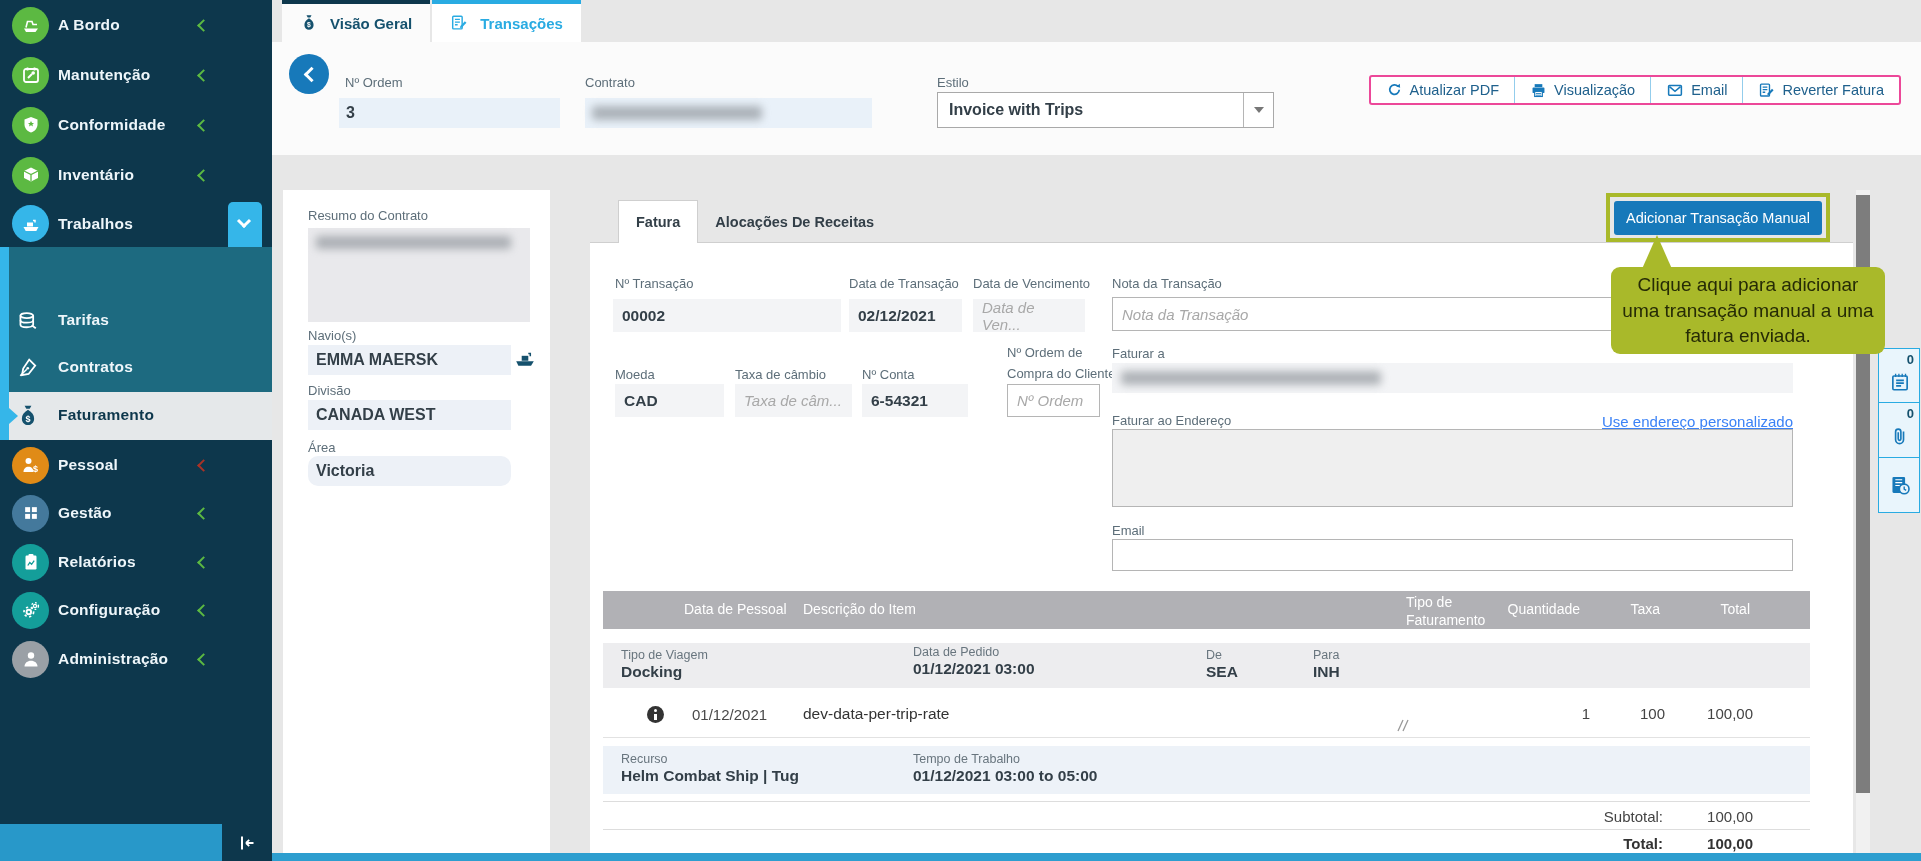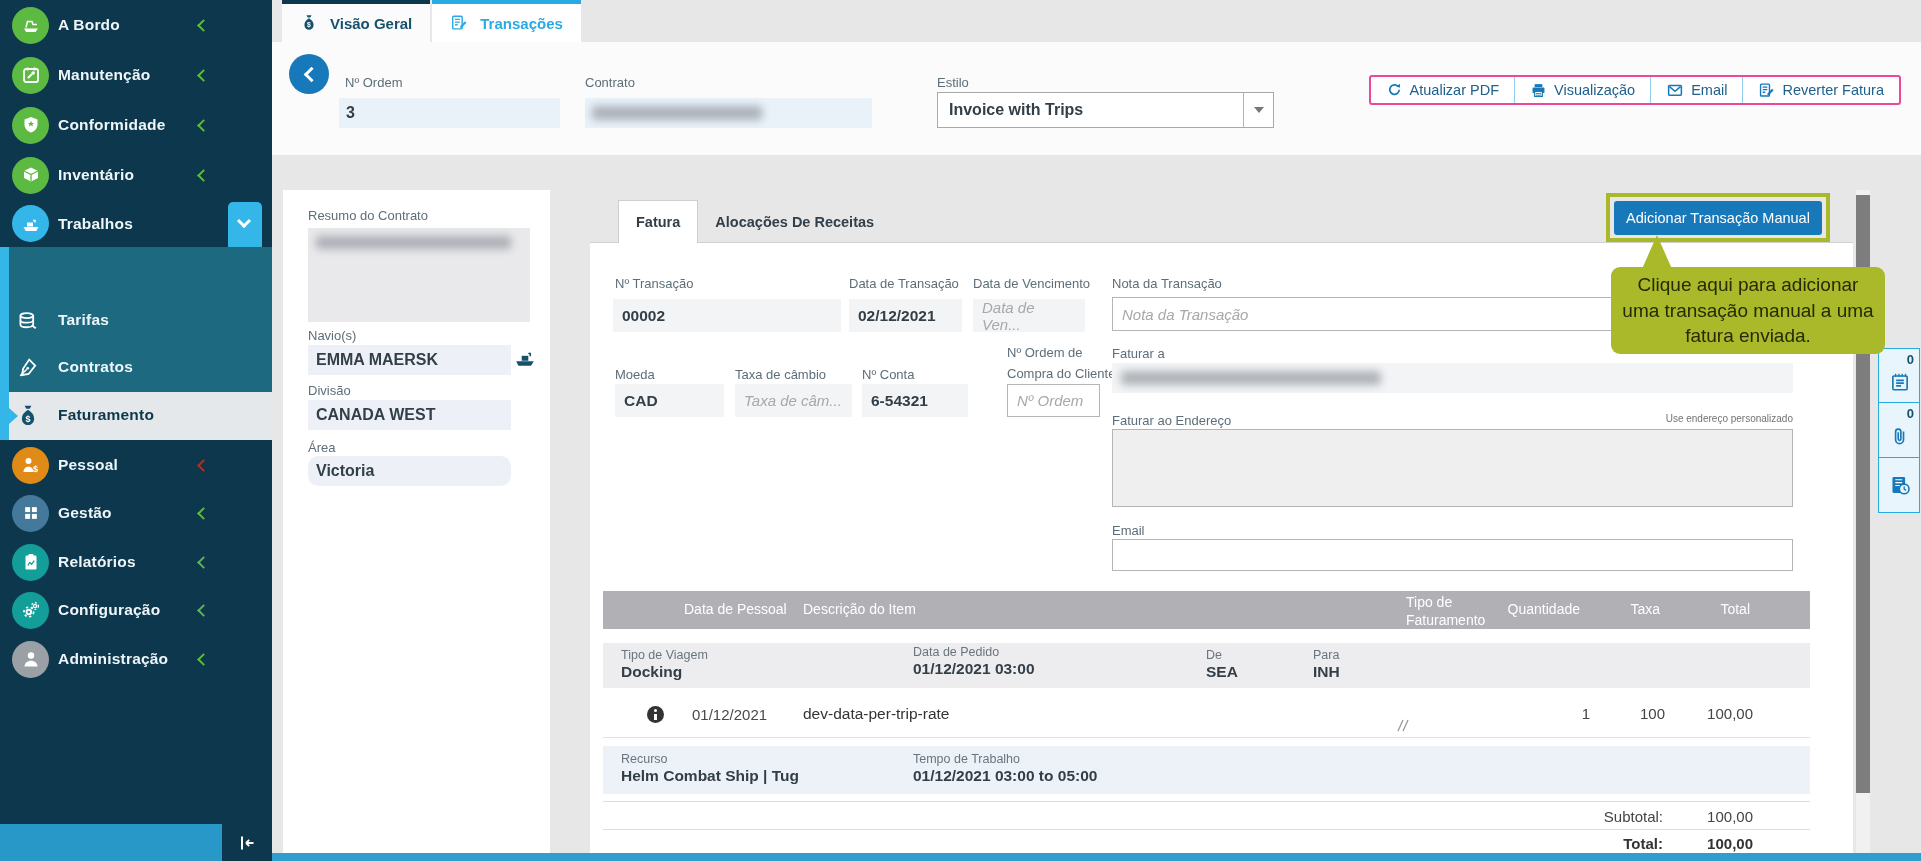--- a/index.html
+++ b/index.html
@@ -60,21 +60,21 @@
 
   
   .subtabs { position:absolute; left:590px; top:200px; height:43px; display:flex; z-index:3;margin-left:28px; }
   .stab { height:43px; display:flex; align-items:center; padding:0 17px; font-size:14.5px; font-weight:bold; color:#333f48; cursor:pointer; }
   .stab.active { background:#fff; border:1px solid #cfcfcf; border-bottom:none; }
   .invoicecard { position:absolute; left:590px; top:242px; width:1263px; height:613px; background:#fff; border-top:1px solid #cfcfcf; }
   .flabel { position:absolute; font-size:13px; color:#5d6e79; }
   .ffield { position:absolute; height:33px; background:#f3f4f6; display:flex; align-items:center; padding:0 9px; font-size:15.5px; font-weight:bold; color:#333f48; }
   .ffield.ph, .finput.ph { font-style:italic; font-weight:normal; color:#a8a8a8; font-size:15px; }
   .finput { position:absolute; background:#fff; border:1px solid #b5b5b5; display:flex; align-items:center; padding:0 9px; font-size:15px; color:#333; }
-  .link { position:absolute; font-size:10px; color:#737373; cursor:pointer; }
+  .link { position:absolute; font-size:15px; color:#3b82f6; text-decoration:underline; cursor:pointer; }
   .thead { position:absolute; left:13px; top:348px; width:1207px; height:38px; background:#b1b1b5; color:#fff; font-size:14px; }
   .thead span { position:absolute; }
   .band { position:absolute; left:13px; width:1207px; }
   .pair { position:absolute; }
   .pair .pl { font-size:12.5px; color:#68757e; }
   .pair .pv { font-size:15.5px; font-weight:bold; color:#333f48; margin-top:1px; }
   .cellnum { position:absolute; font-size:15px; color:#444; text-align:right; }
   .info-i { position:absolute; width:17px; height:17px; border-radius:50%; background:#333; }
   .info-i::before { content:""; position:absolute; left:7px; top:3px; width:3px; height:3px; border-radius:50%; background:#fff; }
   .info-i::after { content:""; position:absolute; left:7px; top:8px; width:3px; height:6px; background:#fff; }

